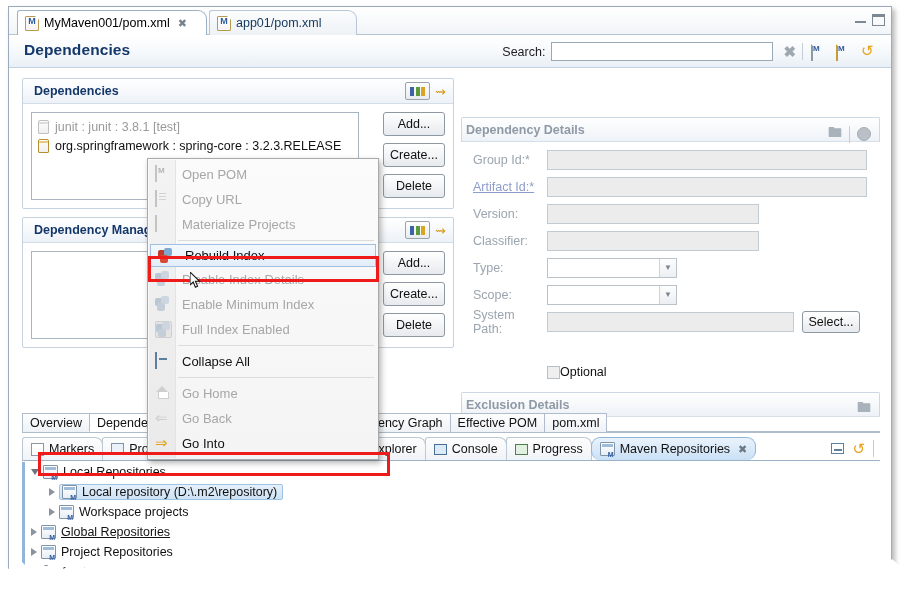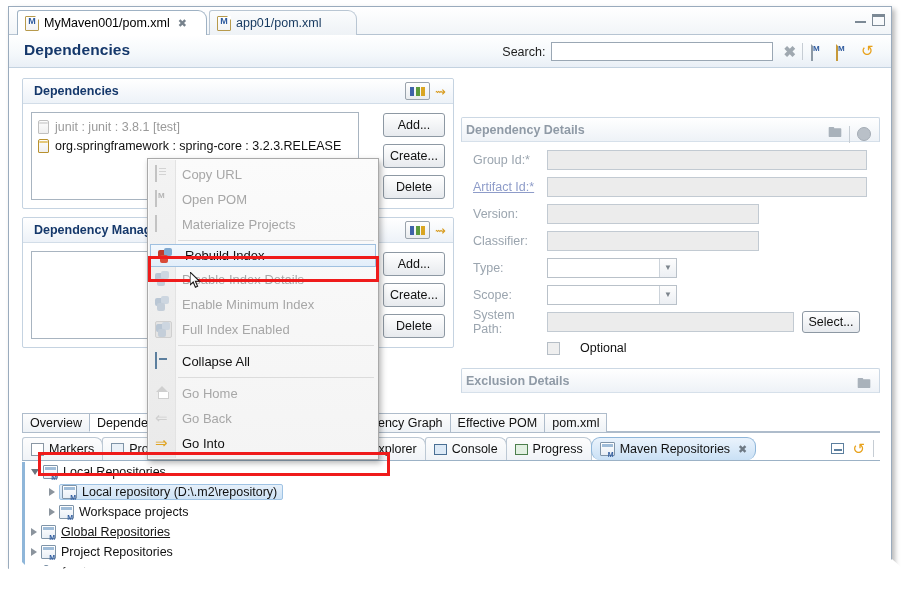--- a/index.html
+++ b/index.html
@@ -124,21 +124,21 @@
     width:25px; height:18px; border:1px solid #9aa3ac; border-radius:2px;
     background: linear-gradient(#fefefe,#e9ecef);
     display:flex; align-items:center; justify-content:center; gap:1.5px;
   }
   .cbar { width:4px; height:9px; }
   .cbar.b { background:#3e62a8; }
   .cbar.g { background:#5c9b3c; }
   .cbar.y { background:#d9a521; }
   .ic-sortarrow { font-size:13px; color:#d79a1c; }
 
-  .sec-body { position:relative; padding:8px; display:flex; gap:24px;align-items:center; }
+  .sec-body { position:relative; padding:8px; display:flex; gap:24px; }
   .listbox {
     flex:1; border:1px solid #a8b4c0; background:#fff;
     height:88px; padding:4px 3px; overflow:hidden;
   }
   .listrow {
     display:flex; align-items:center; gap:6px;
     font-size:12.5px; height:19px; padding-left:3px; color:#111;
   }
   .listrow.dim { color:#9a9a9a; }
   .jar {
@@ -207,21 +207,21 @@
     position:absolute; right:0; top:0; width:17px; height:18px;
     background: linear-gradient(#fdfdfd,#eceff3); border-left:1px solid #ccd3da;
     display:flex; align-items:center; justify-content:center;
     font-size:8px; color:#7d858d;
   }
   .selbtn {
     height:22px; width:58px; border:1px solid #8d98a3; border-radius:3px;
     background: linear-gradient(#ffffff,#e7eaee); font-size:12.5px;
     text-align:center; line-height:20px; color:#111; margin-left:8px;
   }
-  .optrow { display:flex; align-items:center; gap:20px; padding-left:86px; height:26px; }
+  .optrow { display:flex; align-items:center; gap:0; padding-left:86px; height:26px;margin-top:24px; }
   .chk { width:13px; height:13px; border:1px solid #b6bec6; background:#efefef; }
   .opttext { font-size:12.5px; color:#111; }
 
   
   .viewtabs {
     position:absolute; left:13px; top:402px; width:858px; height:24px;
     display:flex; align-items:flex-end;
     border-bottom:1px solid #9cb2c6;
   }
   .vtab {
@@ -610,26 +610,26 @@
         </div>
       </div>
 
     </div>
   </div>
 
   <div class="ctxmenu">
     <div class="gutter"></div>
 
     <div class="mi">
+      <span class="mi-icon"><span class="mi-pom"></span></span>
+      <span>Open POM</span>
+    </div>
+    <div class="mi">
       <span class="mi-icon"><span class="mi-copy"></span></span>
       <span>Copy URL</span>
-    </div>
-    <div class="mi">
-      <span class="mi-icon"><span class="mi-pom"></span></span>
-      <span>Open POM</span>
     </div>
     <div class="mi">
       <span class="mi-icon"><span class="mi-mat"></span></span>
       <span>Materialize Projects</span>
     </div>
 
     <div class="msep"></div>
 
     <div class="mi hl enabled">
       <span class="mi-icon" style="top:3px;">

